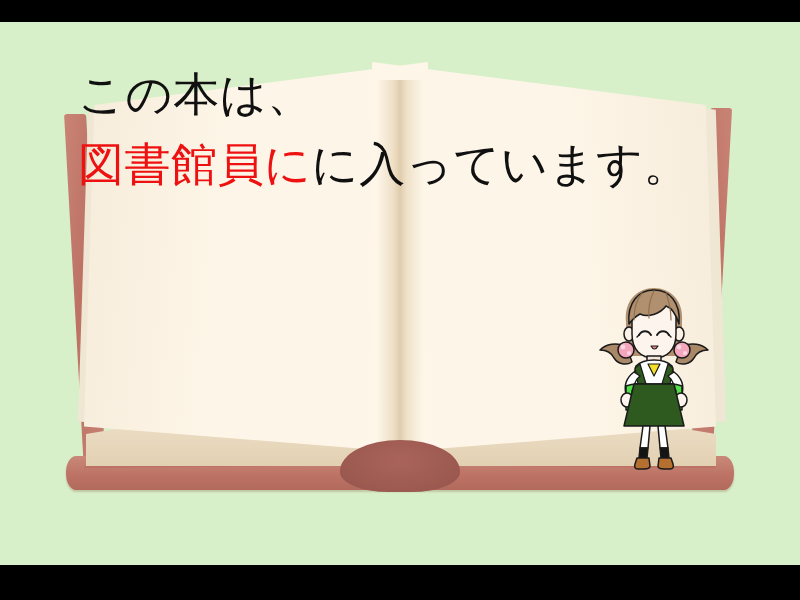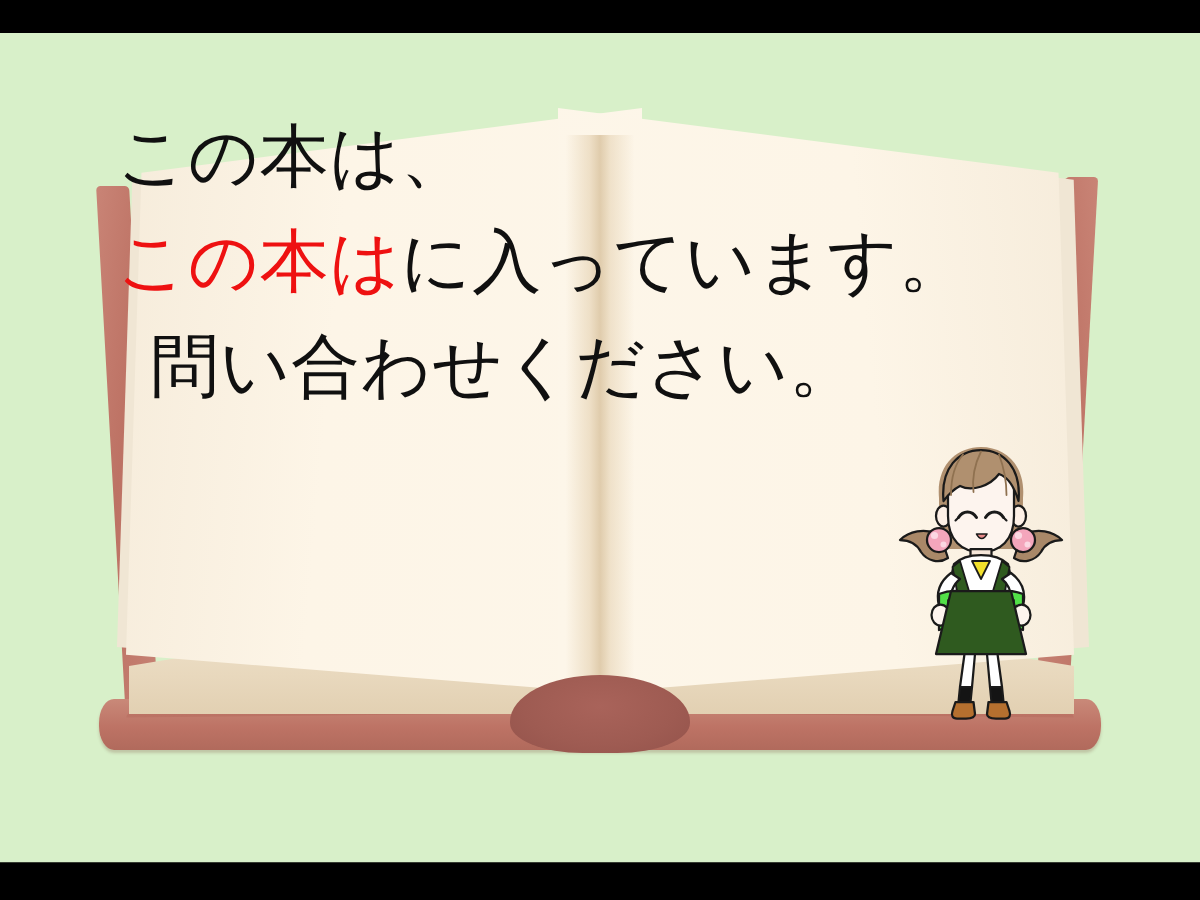--- a/index.html
+++ b/index.html
@@ -30,21 +30,21 @@
     width: 800px;
     background: #000000;
     z-index: 90;
   }
   .letterbox.top  { top: 0;    height: 22px; }
   .letterbox.bot  { bottom: 0; height: 25px; }
 
   .canvas {
     position: absolute;
     left: 0;
-    top: 22px;
+    top: 12px;
     width: 800px;
     height: 553px;
     background: #d8f0c9;
     overflow: hidden;
   }
 
   
   .book {
     position: absolute;
     left: 60px;
@@ -244,22 +244,21 @@
       <div class="page left"></div>
       <div class="page right"></div>
       <div class="gutter"></div>
 
       <div class="cover-bottom"></div>
       <div class="spine-bulge"></div>
     </div>
 
     <div class="text-block">
       <div class="line">この本は、</div>
-      <div class="line"><span class="hl">この本は</span><span>に入っています。</span></div>
-      <div class="line indent">問い合わせください。</div>
+      <div class="line"><span class="hl">図書館員に</span><span>に入っています。</span></div>
     </div>
 
     <div class="girl">
       <svg viewBox="0 0 116 190" xmlns="http://www.w3.org/2000/svg">
         <g stroke="#1a1a1a" stroke-width="1.5" stroke-linejoin="round" stroke-linecap="round">
 
           <path d="M30 42 C28 20 42 8 58 8 C74 8 88 20 86 42 C86 60 84 70 80 76 L36 76 C32 70 30 60 30 42 Z" fill="#b0906f" stroke="none"></path>
 
           <path d="M30 66 C20 62 10 64 4 70 C12 70 16 74 18 78 C22 84 30 86 36 82 C34 76 32 70 30 66 Z" fill="#a98868"></path>
 

